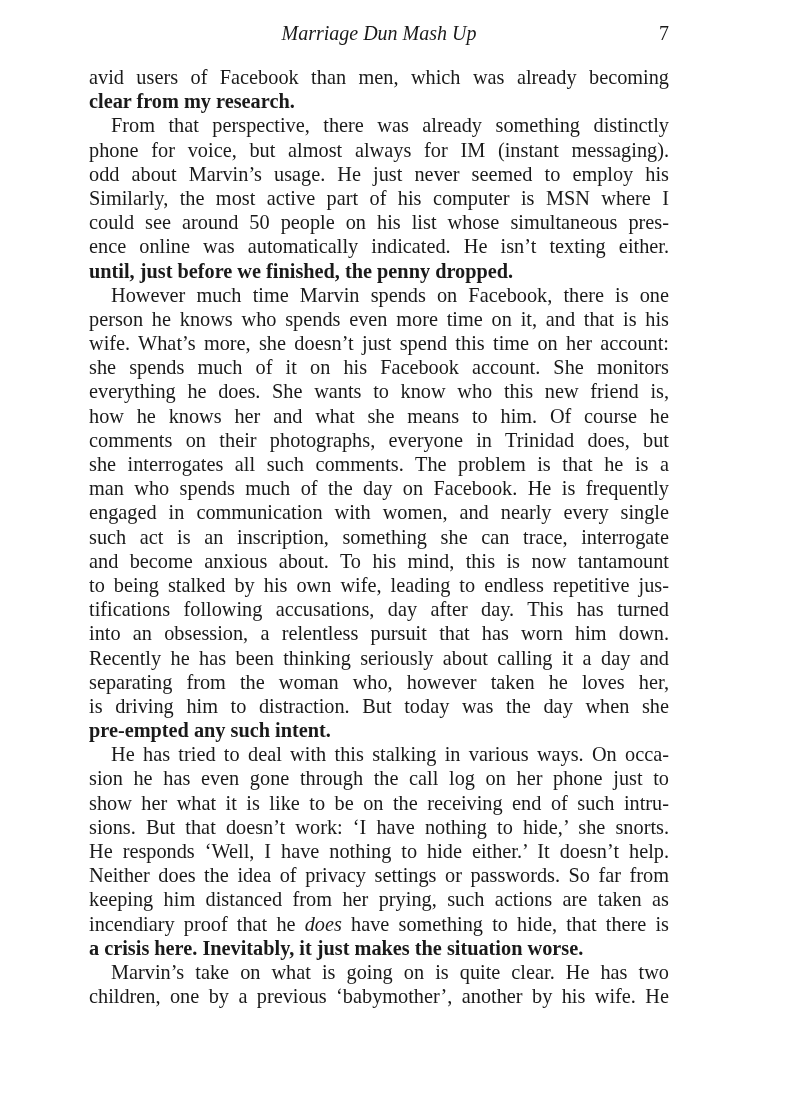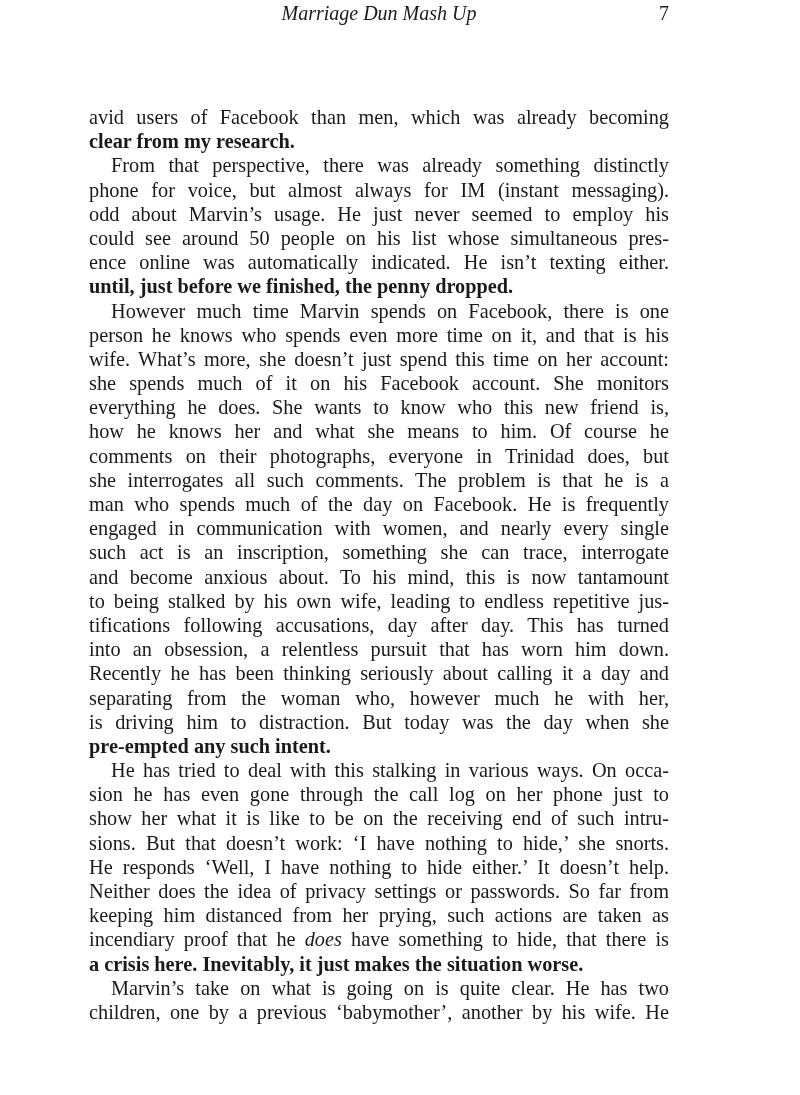--- a/index.html
+++ b/index.html
@@ -16,21 +16,21 @@
       font-family: "Liberation Serif", "DejaVu Serif", serif;
     }
     .page {
       position: absolute;
       left: 0; top: 0;
       width: 800px;
       height: 1095px;
     }
     .running-head {
       position: absolute;
-      top: 0;
+      top: 20px;
       left: 89px;
       width: 580px;
       height: 26px;
       font-size: 20px;
       line-height: 26px;
     }
     .running-title {
       position: absolute;
       left: 0; right: 0;
       text-align: center;
@@ -41,21 +41,20 @@
       right: 0;
       top: 0;
     }
     .body-text {
       position: absolute;
       top: 65px;
       left: 89px;
       width: 580px;
       font-size: 20.3px;
       line-height: 24.2px;
-      margin-top: 40px;
     }
     .line {
       display: block;
       height: 24.2px;
       white-space: nowrap;
       text-align: justify;
       text-align-last: justify;
     }
     .line.indent {
       padding-left: 22px;
@@ -77,20 +76,21 @@
 
   <div class="body-text" id="body-text">
       <div>
         <span class="line">avid users of Facebook than men, which was already becoming</span>
         <span class="line last">clear from my research.</span>
       </div>
       <div>
         <span class="line indent">From that perspective, there was already something distinctly</span>
         <span class="line">phone for voice, but almost always for IM (instant messaging).</span>
         <span class="line">odd about Marvin’s usage. He just never seemed to employ his</span>
+        <span class="line">Similarly, the most active part of his computer is MSN where I</span>
         <span class="line">could see around 50 people on his list whose simultaneous pres-</span>
         <span class="line">ence online was automatically indicated. He isn’t texting either.</span>
         <span class="line last">until, just before we finished, the penny dropped.</span>
       </div>
       <div>
         <span class="line indent">However much time Marvin spends on Facebook, there is one</span>
         <span class="line">person he knows who spends even more time on it, and that is his</span>
         <span class="line">wife. What’s more, she doesn’t just spend this time on her account:</span>
         <span class="line">she spends much of it on his Facebook account. She monitors</span>
         <span class="line">everything he does. She wants to know who this new friend is,</span>
@@ -98,21 +98,21 @@
         <span class="line">comments on their photographs, everyone in Trinidad does, but</span>
         <span class="line">she interrogates all such comments. The problem is that he is a</span>
         <span class="line">man who spends much of the day on Facebook. He is frequently</span>
         <span class="line">engaged in communication with women, and nearly every single</span>
         <span class="line">such act is an inscription, something she can trace, interrogate</span>
         <span class="line">and become anxious about. To his mind, this is now tantamount</span>
         <span class="line">to being stalked by his own wife, leading to endless repetitive jus-</span>
         <span class="line">tifications following accusations, day after day. This has turned</span>
         <span class="line">into an obsession, a relentless pursuit that has worn him down.</span>
         <span class="line">Recently he has been thinking seriously about calling it a day and</span>
-        <span class="line">separating from the woman who, however much he with her,</span>
+        <span class="line">separating from the woman who, however taken he loves her,</span>
         <span class="line">is driving him to distraction. But today was the day when she</span>
         <span class="line last">pre-empted any such intent.</span>
       </div>
       <div>
         <span class="line indent">He has tried to deal with this stalking in various ways. On occa-</span>
         <span class="line">sion he has even gone through the call log on her phone just to</span>
         <span class="line">show her what it is like to be on the receiving end of such intru-</span>
         <span class="line">sions. But that doesn’t work: ‘I have nothing to hide,’ she snorts.</span>
         <span class="line">He responds ‘Well, I have nothing to hide either.’ It doesn’t help.</span>
         <span class="line">Neither does the idea of privacy settings or passwords. So far from</span>

